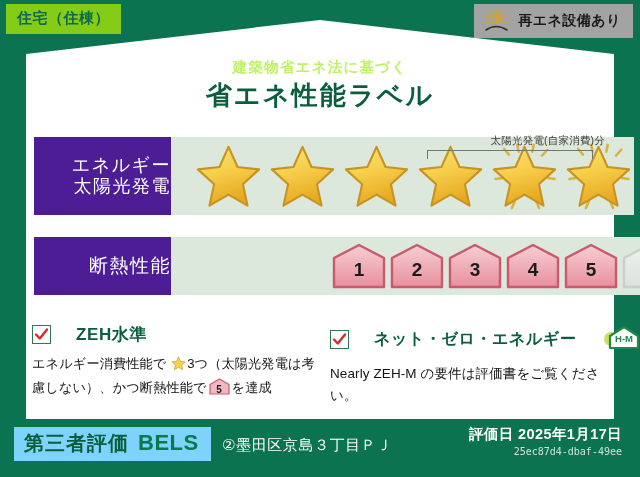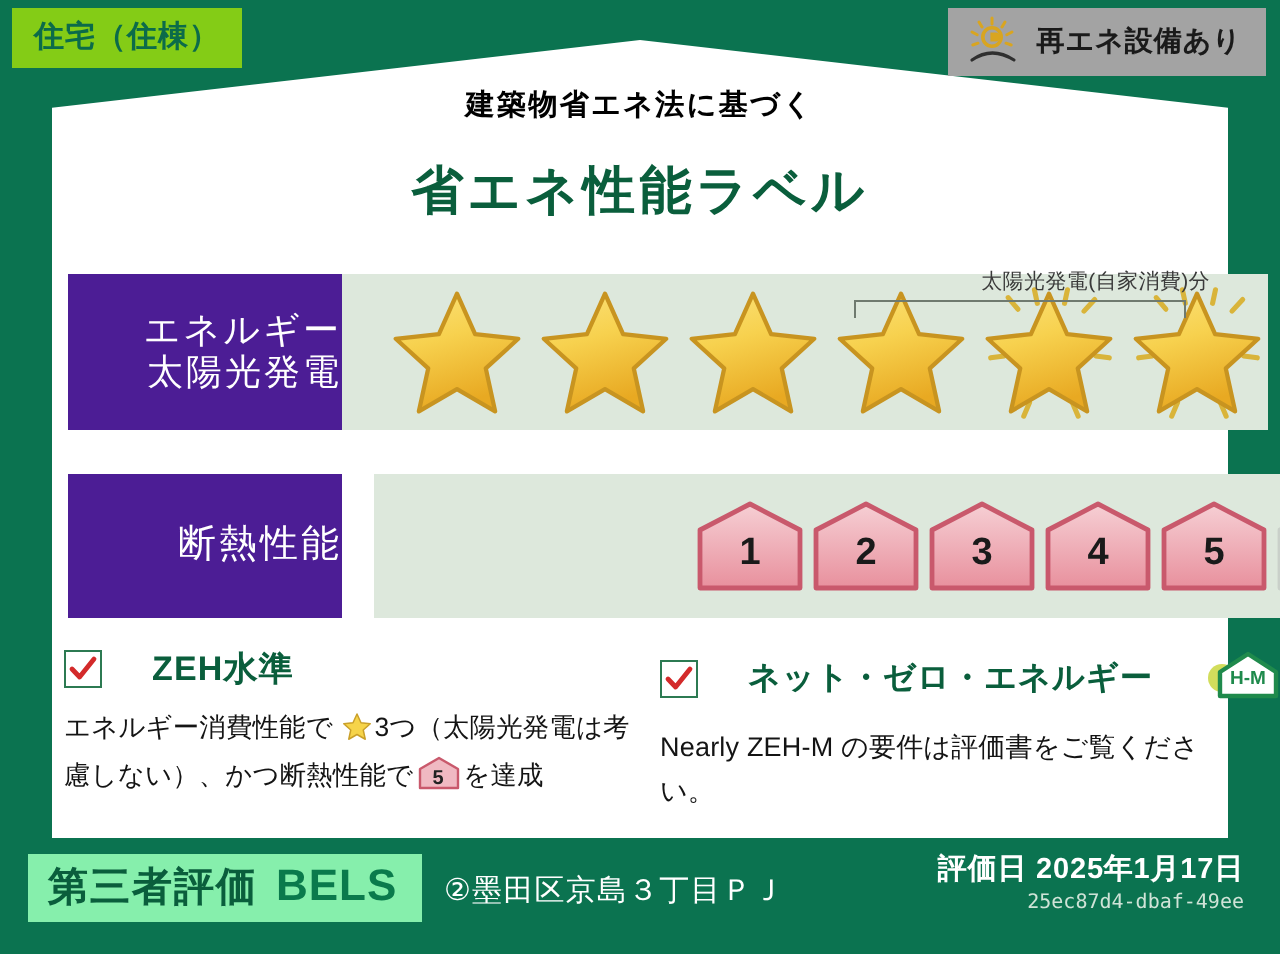--- a/index.html
+++ b/index.html
@@ -51,23 +51,23 @@
     color: #1a1a1a;
     font-size: 14px;
     font-weight: bold;
     letter-spacing: 0.5px;
   }
   .sun-icon { width: 30px; height: 26px; display: block; }
 
   
   .title-small {
     position: absolute;
-    left: 0; right: 0; top: 43px;
+    left: 0; right: 0; top: 58px;
     text-align: center;
-    color: #000000;
+    color: #bef264;
     font-size: 14.5px;
     font-weight: bold;
     letter-spacing: 1.2px;
     z-index: 5;
   }
   .title-main {
     position: absolute;
     left: 0; right: 0; top: 78px;
     text-align: center;
     color: #0a5e3c;
@@ -78,21 +78,21 @@
   }
 
   
   .row {
     position: absolute;
     display: flex;
     align-items: stretch;
     height: 76px;
   }
   .row-energy { left: 34px; top: 137px; width: 572px; height: 78px; }
-  .row-insul  { left: 34px; top: 237px; width: 572px; height: 72px; gap: 16px; }
+  .row-insul  { left: 34px; top: 237px; width: 572px; height: 58px; }
 
   .row-label {
     background: #4c1d95;
     color: #ffffff;
     width: 137px;
     flex: 0 0 137px;
     display: flex;
     flex-direction: column;
     align-items: flex-end;
     justify-content: center;
@@ -216,21 +216,21 @@
   .inline-grade span {
     position: absolute; left: 0; right: 0; top: 4px;
     text-align: center; font-size: 10px; font-weight: bold; color: #222;
   }
 
   
   .footer { position: absolute; left: 0; right: 0; bottom: 0; height: 58px; }
   .bels-plate {
     position: absolute;
     left: 14px; top: 8px;
-    background: #86efac;
+    background: #7dd3fc;
     padding: 3px 12px 4px 10px;
     display: flex;
     align-items: baseline;
     gap: 9px;
   }
   .bels-plate .jp {
     font-size: 20px; font-weight: bold; color: #0a5e3c; letter-spacing: 1px;
   }
   .bels-plate .en {
     font-size: 22px; font-weight: bold; color: #0a7a4c; letter-spacing: 0.5px;

